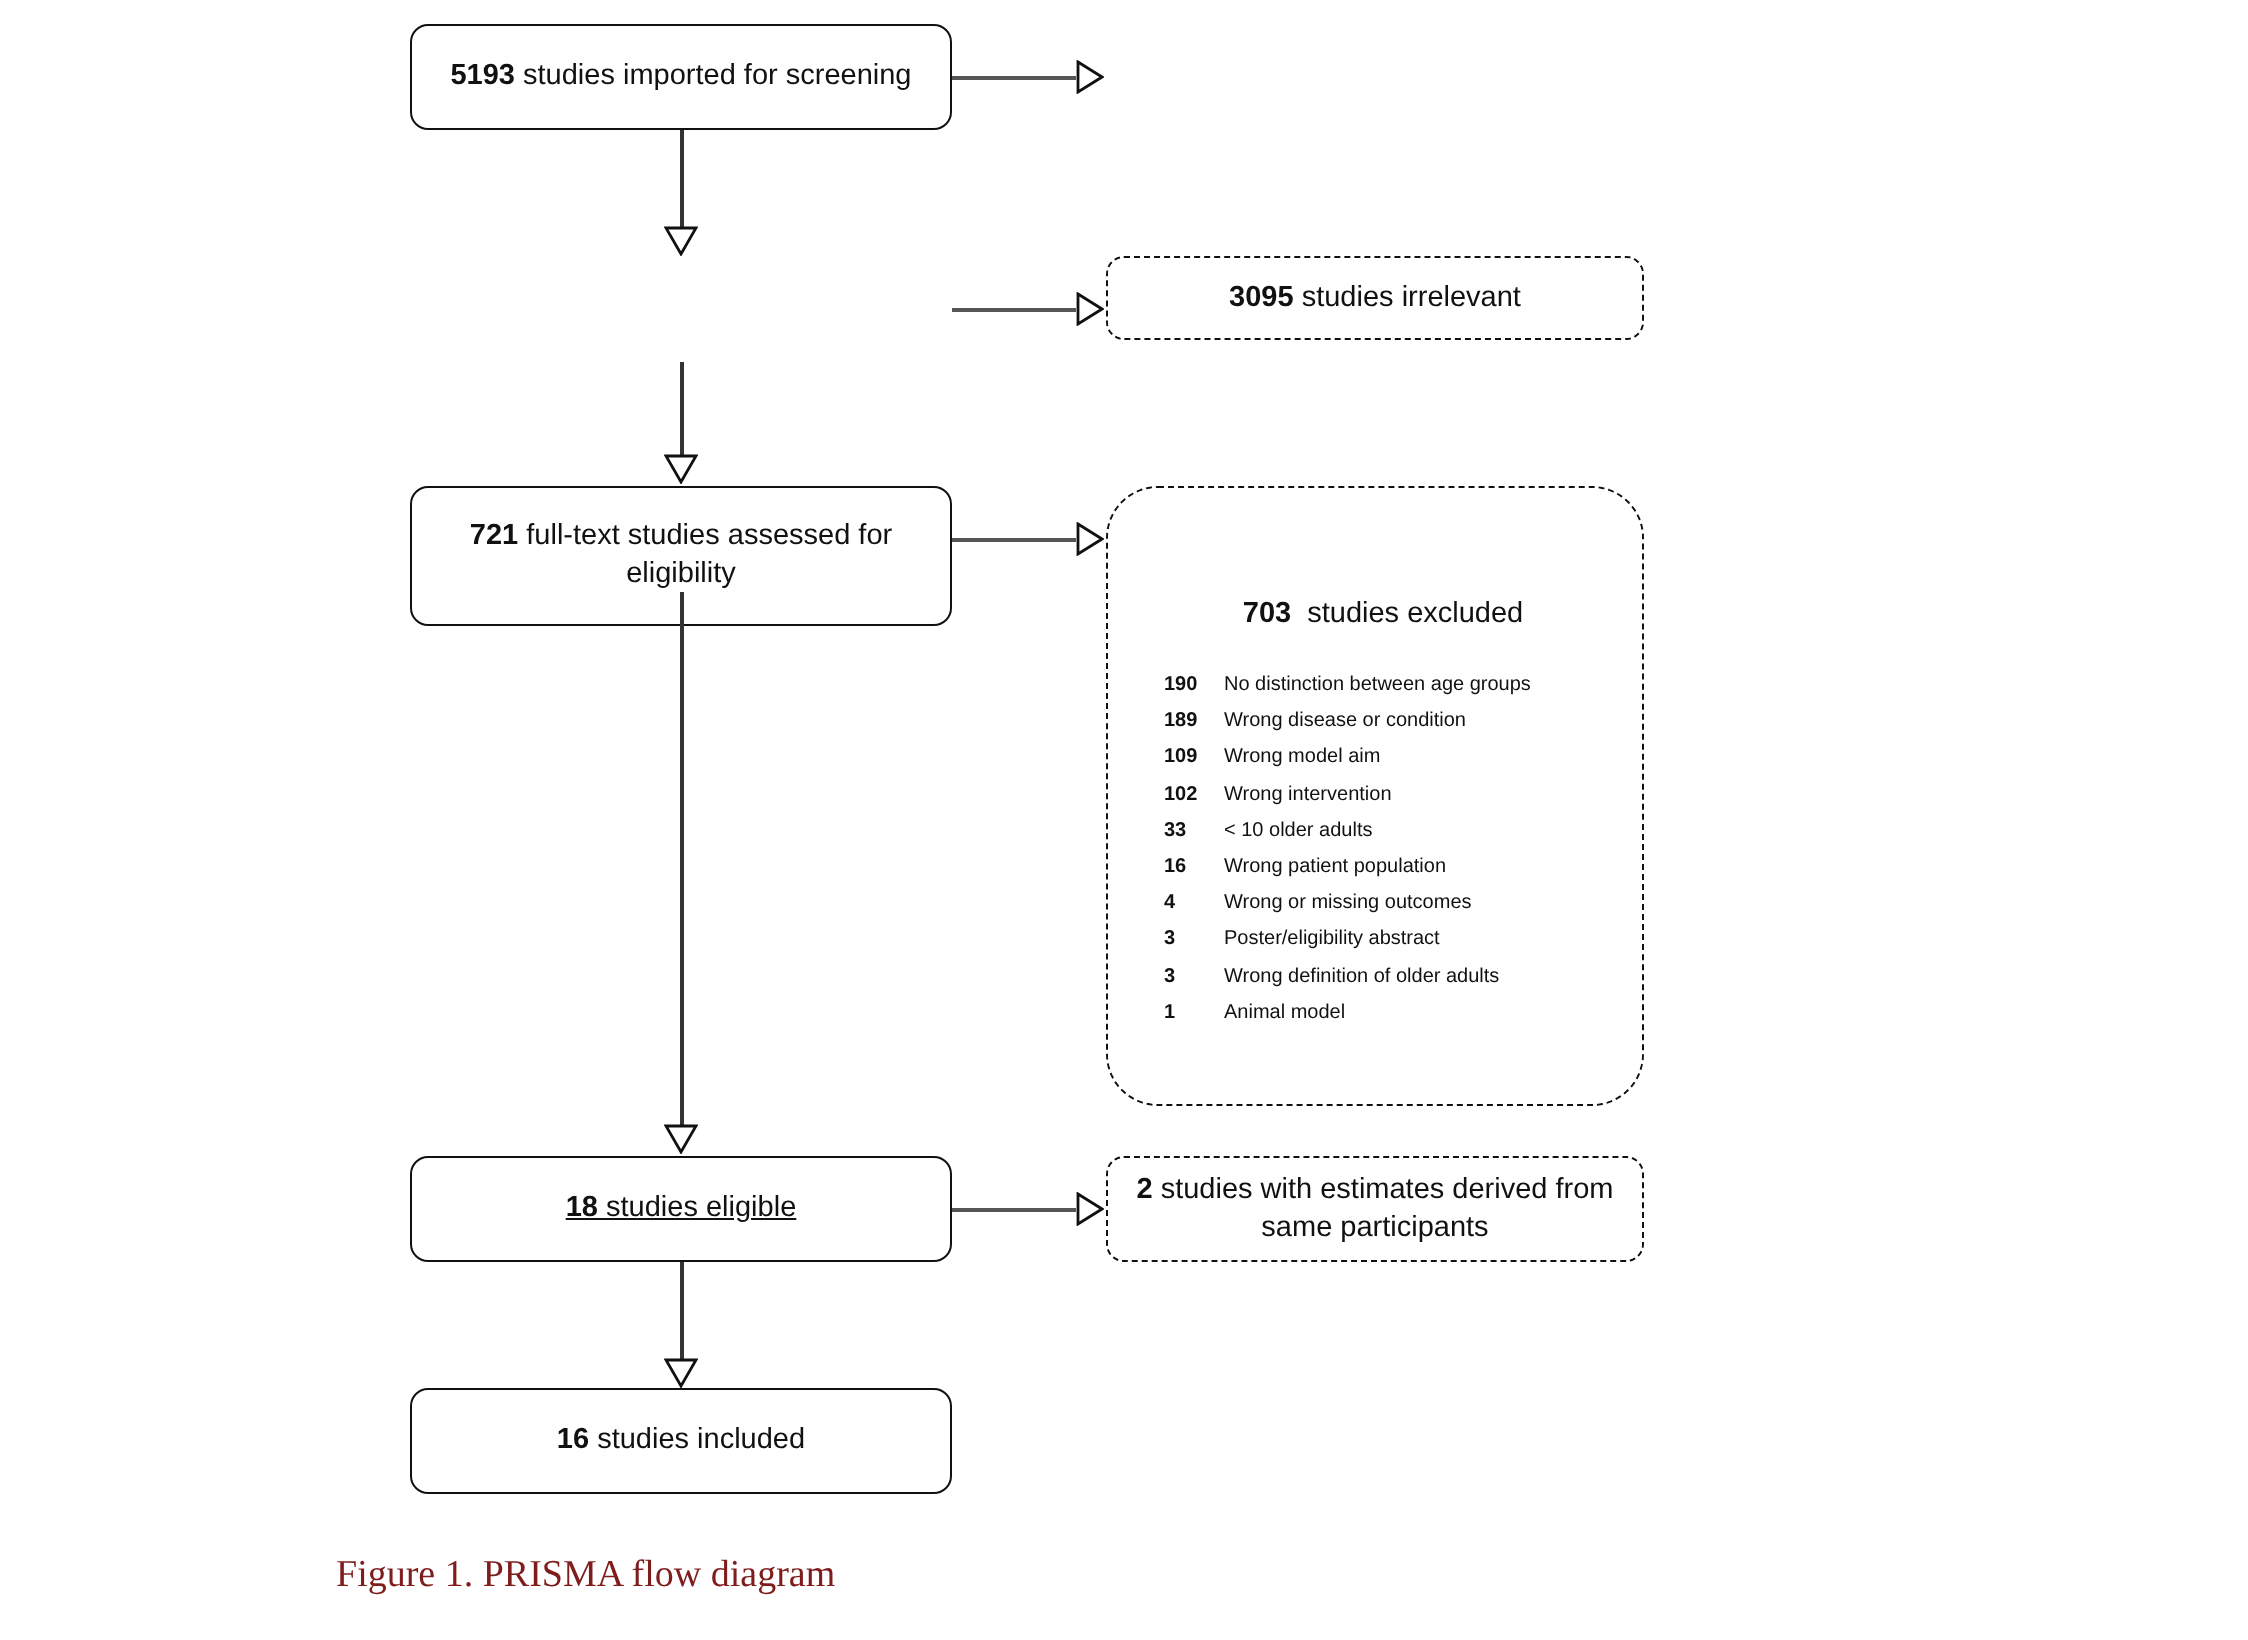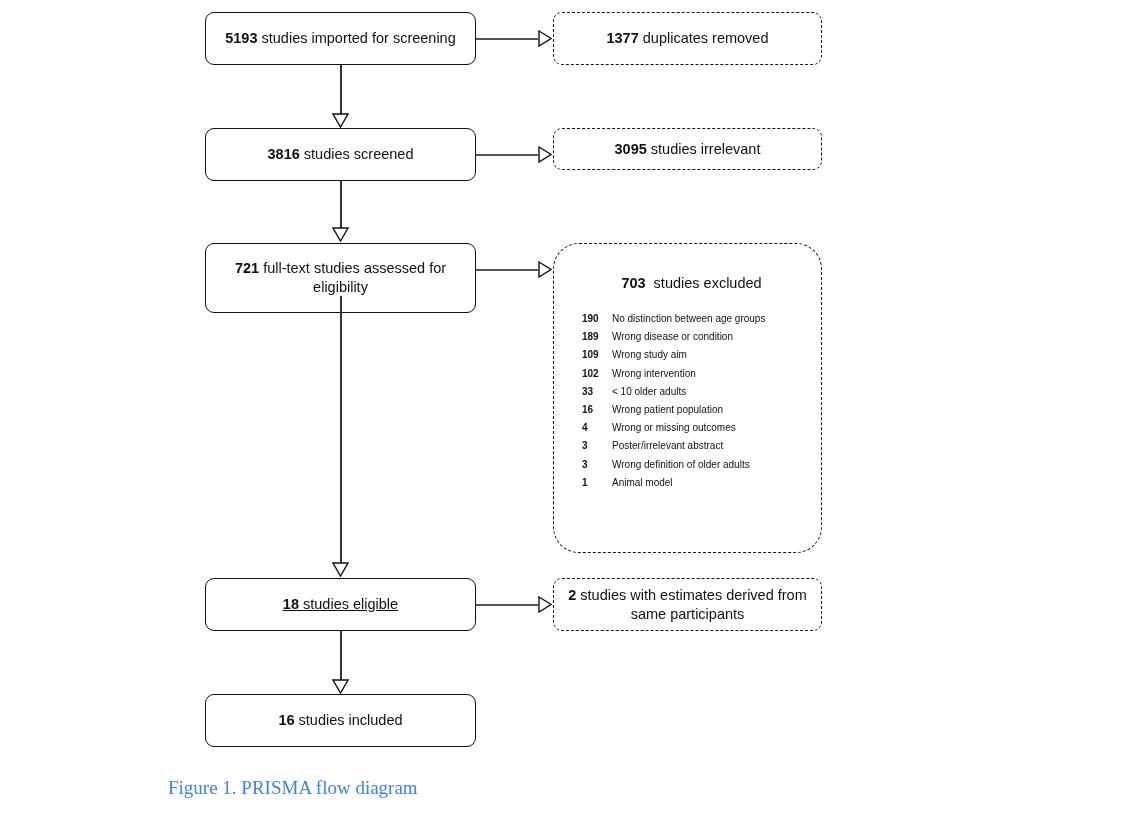--- a/index.html
+++ b/index.html
@@ -61,20 +61,21 @@
   .excl-wrap {
     width: 100%;
     padding: 30px 14px 0 22px;
     box-sizing: border-box;
   }
   .excl-title {
     text-align: center;
     font-size: 14.5px;
     line-height: 19px;
     margin-bottom: 17px;
+    margin-top: 24px;
   }
   .excl-title .num {
     font-weight: bold;
     margin-right: 4px;
   }
   .excl-list {
     list-style: none;
     margin: 0;
     padding: 0 0 0 6px;
   }
@@ -120,63 +121,51 @@
   }
 
   
   #figure-caption {
     position: absolute;
     left: 168px;
     top: 776px;
     font-family: "Liberation Serif", serif;
     font-size: 19px;
     line-height: 24px;
-    color: #3b82f6;
+    color: #7f1d1d;
     white-space: nowrap;
   }
 </style>
 </head>
 <body>
 
 <div id="diagram-root">
 
   <div class="node solid" style="left:205px; top:12px; width:271px; height:53px;">
     <span>
       <b>5193 </b>
       <span>studies imported for screening</span>
     </span>
   </div>
 
-  <div class="node dashed" style="left:553px; top:12px; width:269px; height:53px;">
-    <span>
-      <b>1377 </b>
-      <span>duplicates removed</span>
-    </span>
-  </div>
 
   <div class="hline" style="left:476px; top:38px; width:62px;"></div>
   <div class="arrow-right-outer" style="left:538px; top:30px;">
     <svg width="14" height="17" viewBox="0 0 14 17">
       <polygon points="1,1 13,8.5 1,16" fill="#ffffff" stroke="#111111" stroke-width="1.4" stroke-linejoin="miter"></polygon>
     </svg>
   </div>
 
   <div class="vline" style="left:340px; top:65px; height:50px;"></div>
   <div class="arrow-down-outer" style="left:332px; top:113px;">
     <svg width="17" height="15" viewBox="0 0 17 15">
       <polygon points="1,1 16,1 8.5,14" fill="#ffffff" stroke="#111111" stroke-width="1.4" stroke-linejoin="miter"></polygon>
     </svg>
   </div>
 
-  <div class="node solid" style="left:205px; top:128px; width:271px; height:53px;">
-    <span>
-      <b>3816 </b>
-      <span>studies screened</span>
-    </span>
-  </div>
 
   <div class="node dashed" style="left:553px; top:128px; width:269px; height:37px;">
     <span>
       <b>3095 </b>
       <span>studies irrelevant</span>
     </span>
   </div>
 
   <div class="hline" style="left:476px; top:154px; width:62px;"></div>
   <div class="arrow-right-outer" style="left:538px; top:146px;">
@@ -206,36 +195,36 @@
         <span>studies excluded</span>
       </div>
       <ul class="excl-list">
         <li>
           <span class="n">190 </span><span>No distinction between age groups</span>
         </li>
         <li>
           <span class="n">189 </span><span>Wrong disease or condition</span>
         </li>
         <li>
-          <span class="n">109 </span><span>Wrong study aim</span>
+          <span class="n">109 </span><span>Wrong model aim</span>
         </li>
         <li>
           <span class="n">102 </span><span>Wrong intervention</span>
         </li>
         <li>
           <span class="n">33 </span><span>&lt; 10 older adults</span>
         </li>
         <li>
           <span class="n">16 </span><span>Wrong patient population</span>
         </li>
         <li>
           <span class="n">4 </span><span>Wrong or missing outcomes</span>
         </li>
         <li>
-          <span class="n">3 </span><span>Poster/irrelevant abstract</span>
+          <span class="n">3 </span><span>Poster/eligibility abstract</span>
         </li>
         <li>
           <span class="n">3 </span><span>Wrong definition of older adults</span>
         </li>
         <li>
           <span class="n">1 </span><span>Animal model</span>
         </li>
       </ul>
     </div>
   </div>

